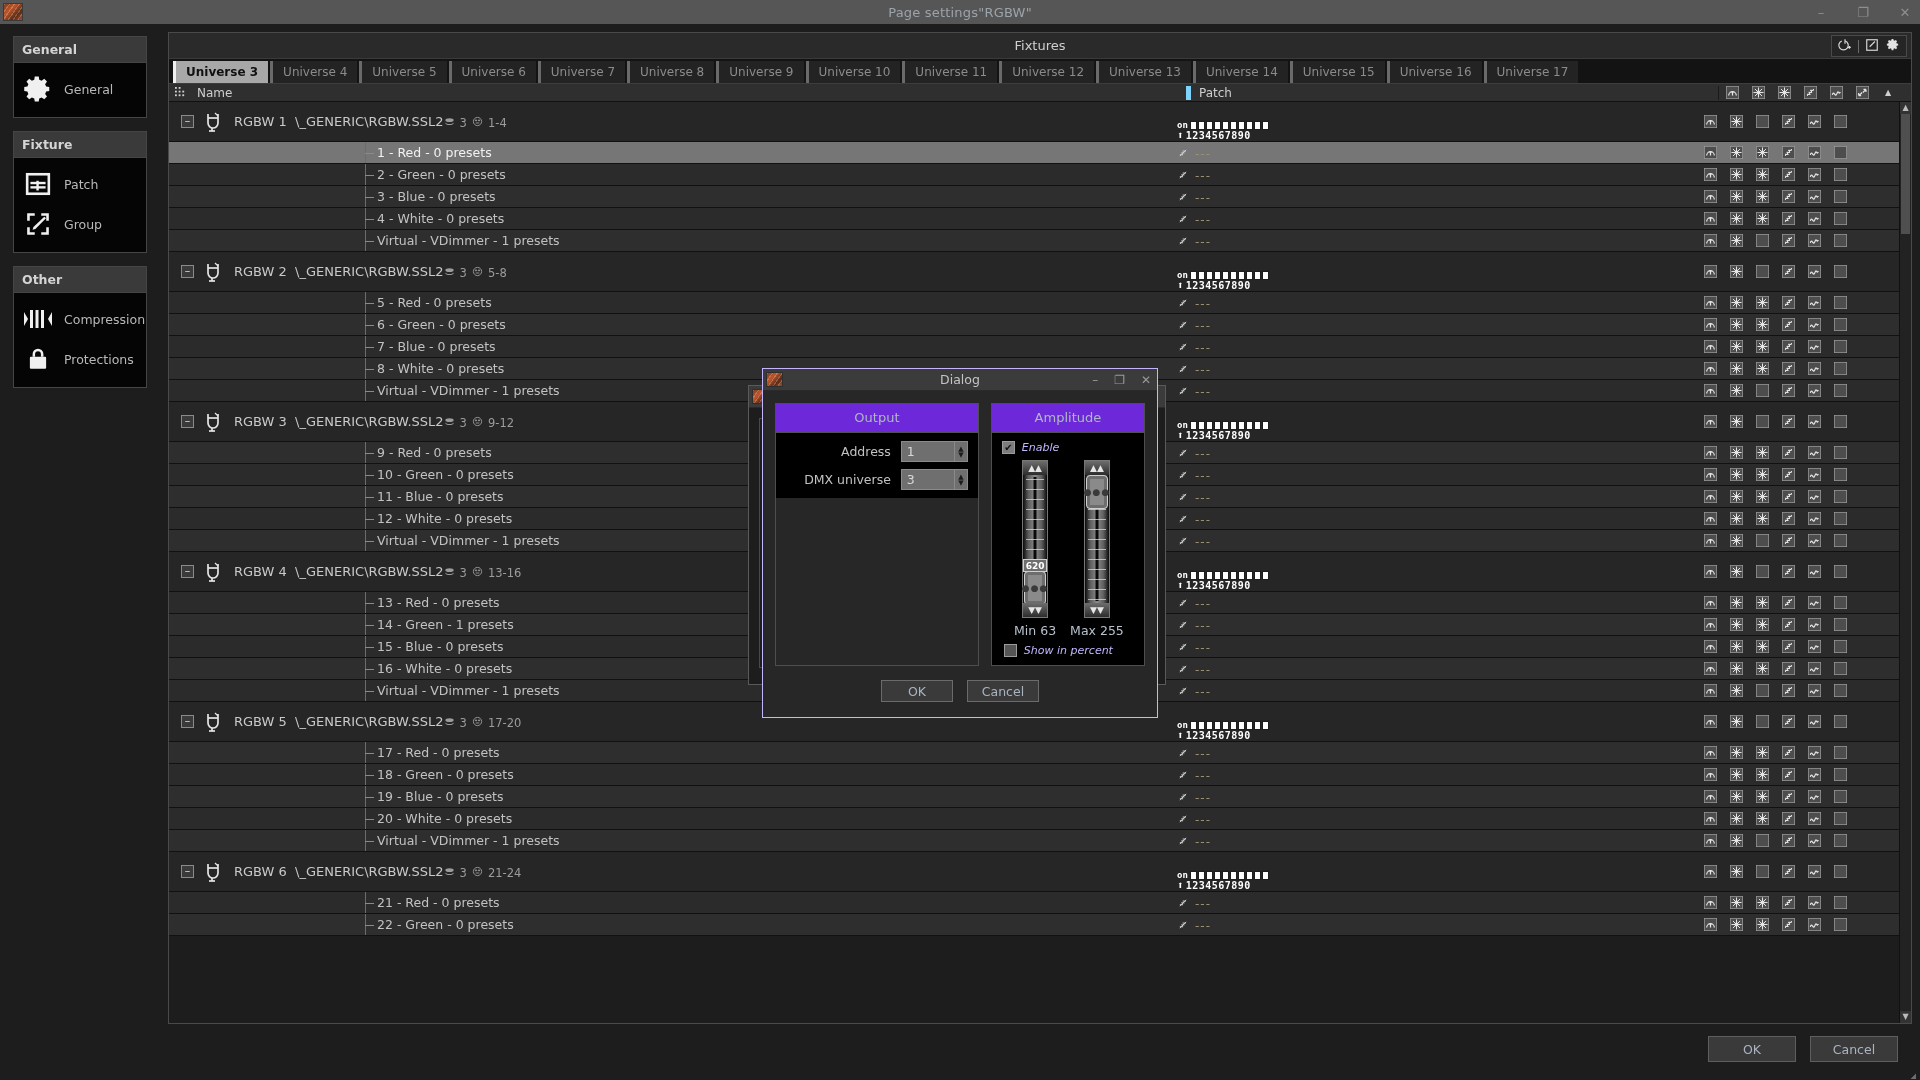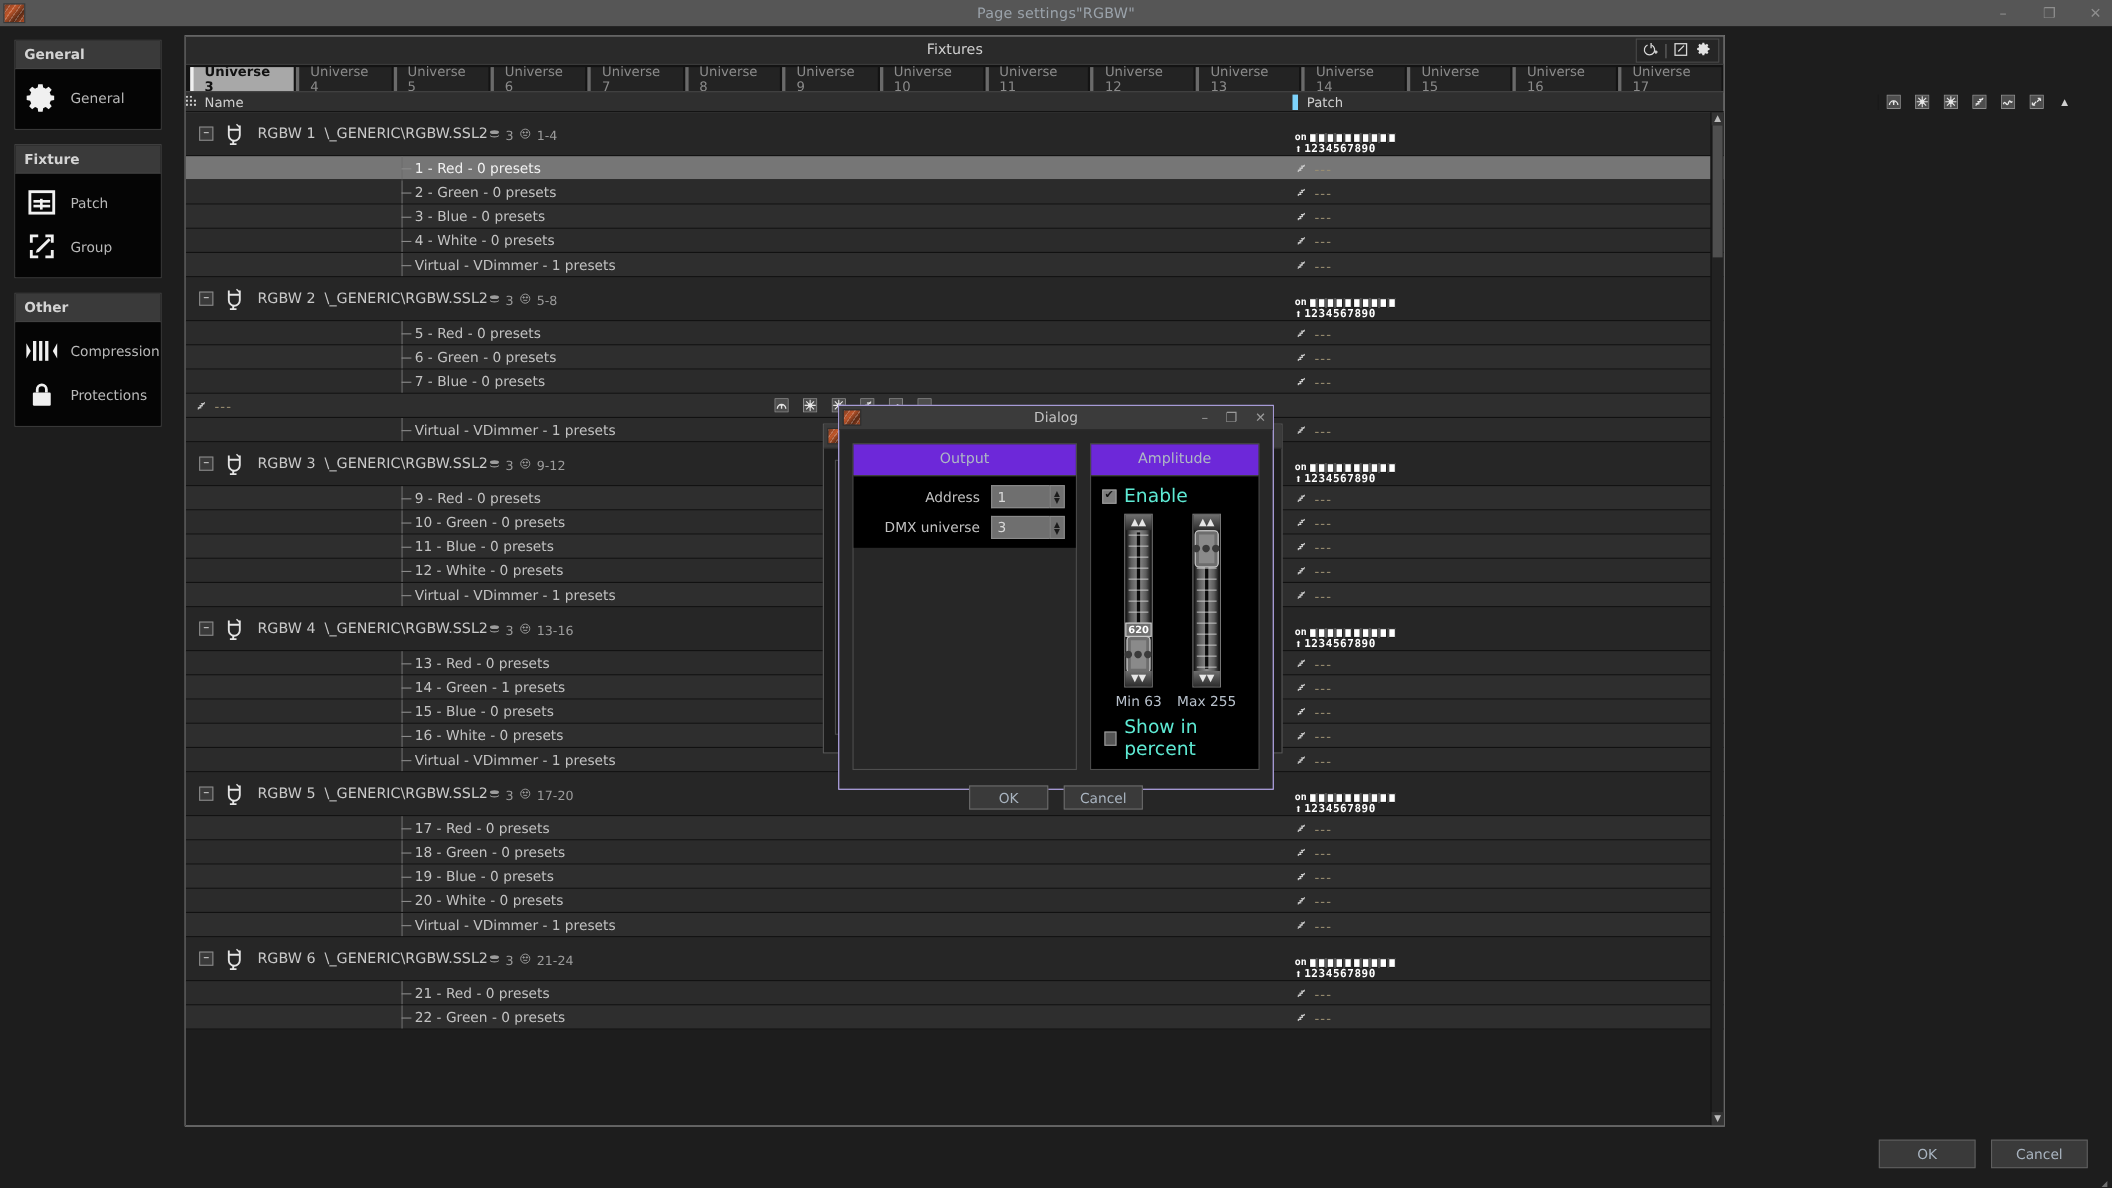--- a/index.html
+++ b/index.html
@@ -50,21 +50,21 @@
   }
   .side-ico { width: 32px; height: 32px; flex: 0 0 32px; display:flex; align-items:center; justify-content:center; }
   .side-ico svg { display:block; }
 
   
   .main {
     position: absolute; top: 24px; left: 160px; width: 1760px; height: 1056px;
     background: #1d1d1d; padding: 8px 8px 0 8px;
   }
   .panel {
-    width: 1400px; height: 992px; border: 1px solid #4a4a4a; background:#ffffff;
+    width: 1744px; height: 992px; border: 1px solid #4a4a4a; background:#ffffff;
     display: flex; flex-direction: column;
   }
   .panel-head {
     height: 26px; background:#2a2a2a; border-bottom: 1px solid #3a3a3a;
     display:flex; align-items:center; justify-content:center; position: relative;
   }
   .panel-head .ph-title { font-size: 13px; color:#cfcfcf; }
   .ph-tools {
     position:absolute; right: 4px; top:2px; height: 22px; display:flex; align-items:center;
     gap: 6px; border:1px solid #4a4a4a; padding: 0 6px; background:#252525;
@@ -203,21 +203,21 @@
   }
 
   .grp-amp { width: 155px; }
   .amp-inner { background:#000; border-top:1px solid #4e4e4e; padding: 8px 8px 8px 10px; }
   .chk-row { display:flex; align-items:center; gap:7px; margin-bottom:6px; }
   .chk {
     width:13px; height:13px; background:#7d7d7d; border:1px solid #9b9b9b;
     display:flex; align-items:center; justify-content:center; color:#111; font-size:10px; line-height:10px;
   }
   .chk.off { background:#555; color:transparent; }
-  .chk-label { font-size:17px; color:#5eead4; }
+  .chk-label { font-size:11px; color:#c4b5fd;font-style:italic; }
 
   .sliders { display:flex; gap: 14px; justify-content:center; margin-top:2px; }
   .slider-col { display:flex; flex-direction:column; align-items:center; }
   .sl {
     width: 26px; height: 158px; position: relative;
     background: linear-gradient(to right,#0a0a0a 0%,#5c5c5c 22%,#8c8c8c 50%,#5c5c5c 78%,#0a0a0a 100%);
     border:1px solid #777;
   }
   .sl .cap {
     position:absolute; left:0; right:0; height:14px; color:#e6e6e6; font-size:9px; text-align:center; line-height:14px;
@@ -1268,20 +1268,26 @@
                   </svg>
                 </div>
                 <div class="ic">
                   <svg width="13" height="13" viewBox="0 0 17 17">
                     <rect x="0.5" y="0.5" width="16" height="16" fill="#4d4d4d" stroke="#9a9a9a"></rect>
                   </svg>
                 </div>
               </div>
             </div>
             <div class="row chan">
+              <div class="c-name">
+                <div class="chan-indent">
+                  <span class="tree-dash"></span>
+                </div>
+                <span class="chan-label">8 - White - 0 presets</span>
+              </div>
               <div class="c-patch">
                 <div class="patch-dash">
                   <span><svg width="12" height="12" viewBox="0 0 17 17">
                       <path d="M4 13l9-9" stroke="#cfcfcf" stroke-width="1.3"></path>
                       <rect x="4" y="10.2" width="4.6" height="1.5" fill="#cfcfcf"></rect>
                       <rect x="6" y="7.6" width="4.6" height="1.5" fill="#cfcfcf"></rect>
                       <rect x="8" y="5" width="4.6" height="1.5" fill="#cfcfcf"></rect>
                     </svg></span>
                   <span class="dashes">---</span>
                 </div>

